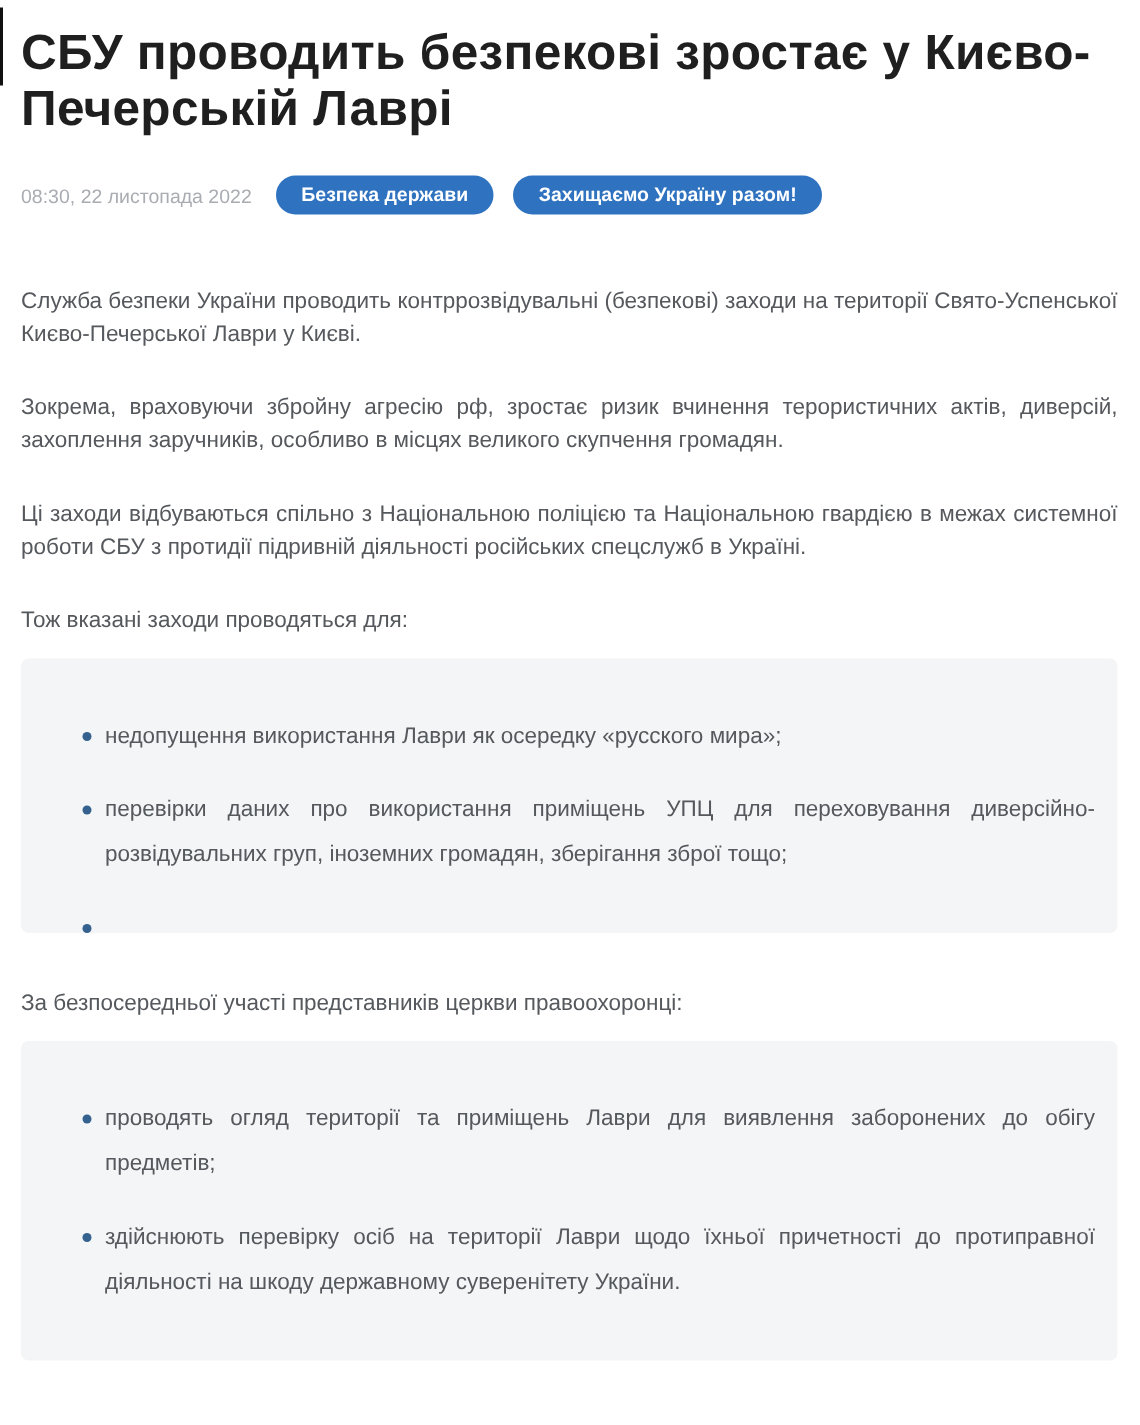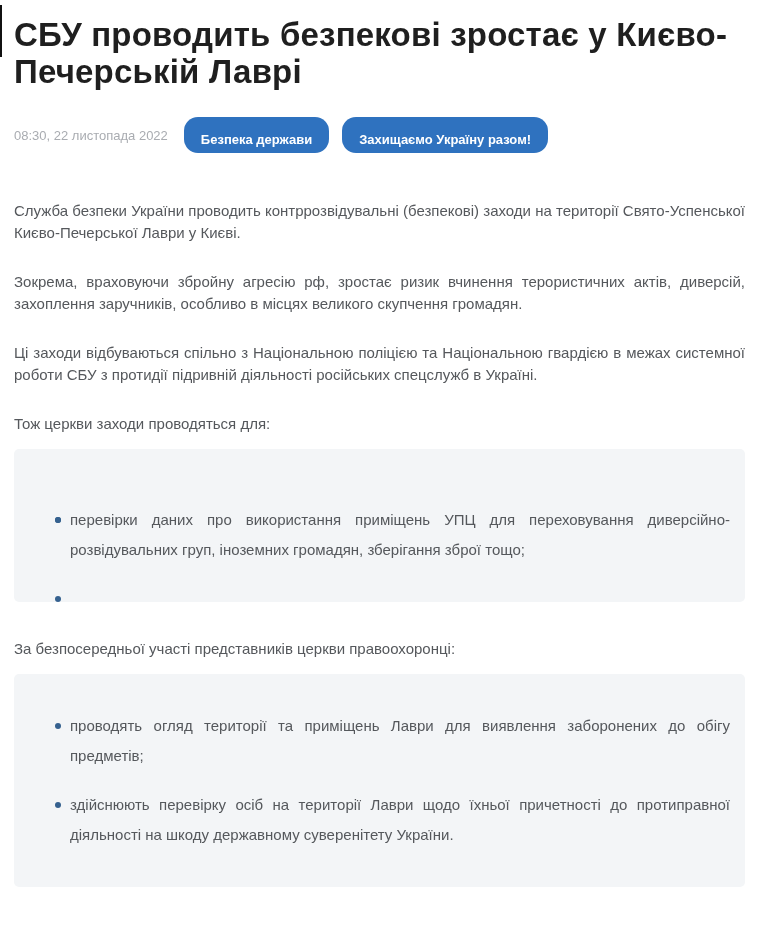--- a/index.html
+++ b/index.html
@@ -41,21 +41,21 @@
     white-space: nowrap;
     margin-right: 3px;
   }
   .tag-badge {
     display: inline-block;
     background: #2f72bf;
     color: #ffffff;
     font-size: 13px;
     font-weight: 700;
     line-height: 1;
-    padding: 16px 17px 7px;
+    padding: 6px 17px 7px;
     border-radius: 14px;
     border: none;
     cursor: pointer;
     font-family: inherit;
     white-space: nowrap;
     text-align: center;
   }
 
   .article-body p {
     font-size: 15px;
@@ -107,26 +107,27 @@
   </div>
 
   <div class="article-body">
 
     <p class="first">Служба безпеки України проводить контррозвідувальні (безпекові) заходи на території Свято-Успенської Києво-Печерської Лаври у Києві.</p>
 
     <p>Зокрема, враховуючи збройну агресію рф, зростає ризик вчинення терористичних актів, диверсій, захоплення заручників, особливо в місцях великого скупчення громадян.</p>
 
     <p>Ці заходи відбуваються спільно з Національною поліцією та Національною гвардією в межах системної роботи СБУ з протидії підривній діяльності російських спецслужб в Україні.</p>
 
-    <p class="lead">Тож церкви заходи проводяться для:</p>
+    <p class="lead">Тож вказані заходи проводяться для:</p>
 
     <div class="info-box">
       <ul>
         <li>
           <span class="bullet-dot"></span>
+          <span>недопущення використання Лаври як осередку «русского мира»;</span>
         </li>
         <li>
           <span class="bullet-dot"></span>
           <span>перевірки даних про використання приміщень УПЦ для переховування диверсійно-розвідувальних груп, іноземних громадян, зберігання зброї тощо;</span>
         </li>
         <li>
           <span class="bullet-dot"></span>
         </li>
       </ul>
     </div>

